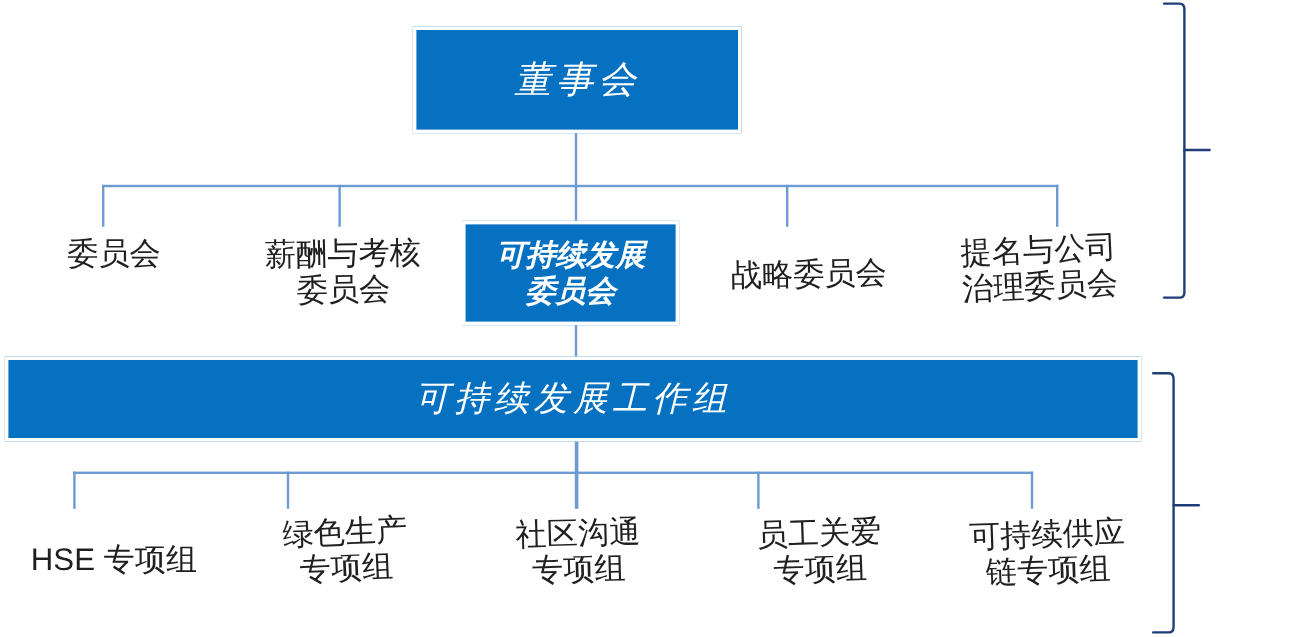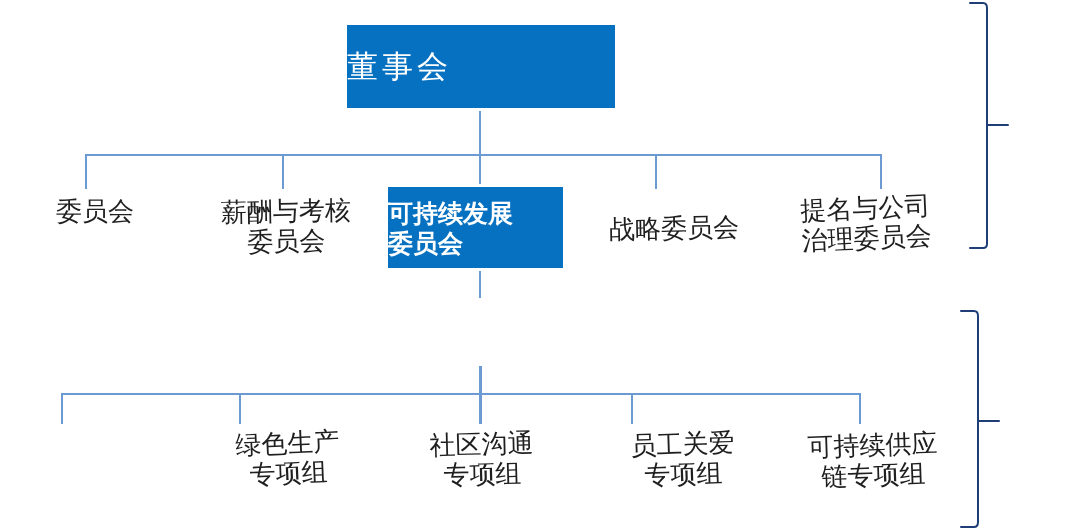--- a/index.html
+++ b/index.html
@@ -7,22 +7,23 @@
     position:relative;width:1085px;height:531px;background:#fff;
     font-family:"Liberation Sans","DejaVu Sans",sans-serif;overflow:hidden;
   }
   .hline,.vline{position:absolute;background:var(--connector,#6C9BD3);}
   .hline{height:2px;}
   .vline{width:2px;}
   .vline.thick{width:3px;}
   .box{
     position:absolute;background:var(--box-blue,#0571C0);border:3px solid #fff;
     box-sizing:border-box;color:var(--box-text,#fff);
-    display:flex;flex-direction:column;align-items:flex-start;justify-content:center;
+    display:flex;flex-direction:column;align-items:center;justify-content:center;
     text-align:center;
+    font-style:italic;
   }
   .board{left:344px;top:22px;width:274px;height:89px;font-size:31px;letter-spacing:4px;}
   .sdc{left:385px;top:184px;width:181px;height:87px;font-weight:bold;font-size:25px;line-height:30px;}
   .bar{left:4px;top:297px;width:947px;height:71px;font-size:29px;letter-spacing:4px;}
   .label{
     position:absolute;color:var(--text-dark,#1F1F1F);font-size:26px;line-height:30px;
     text-align:center;
   }
   .label .ln{display:block;white-space:nowrap;}
   .t1{transform:rotate(-1deg);}
@@ -70,21 +71,27 @@
     <span class="ln">委员会</span>
   </div>
   <div class="label t1" style="left:592px;top:213px;width:164px">
     <span class="ln">战略委员会</span>
   </div>
   <div class="label t25" style="left:783px;top:193px;width:166px">
     <span class="ln">提名与公司</span>
     <span class="ln">治理委员会</span>
   </div>
 
+  <div class="box bar">
+    <span>可持续发展工作组</span>
+  </div>
 
+  <div class="label" style="left:12px;top:451px;width:166px">
+    <span class="ln">HSE 专项组</span>
+  </div>
   <div class="label t25" style="left:205px;top:428px;width:166px">
     <span class="ln">绿色生产</span>
     <span class="ln">专项组</span>
   </div>
   <div class="label t15" style="left:400px;top:429px;width:164px">
     <span class="ln">社区沟通</span>
     <span class="ln">专项组</span>
   </div>
   <div class="label t2" style="left:601px;top:429px;width:164px">
     <span class="ln">员工关爱</span>

